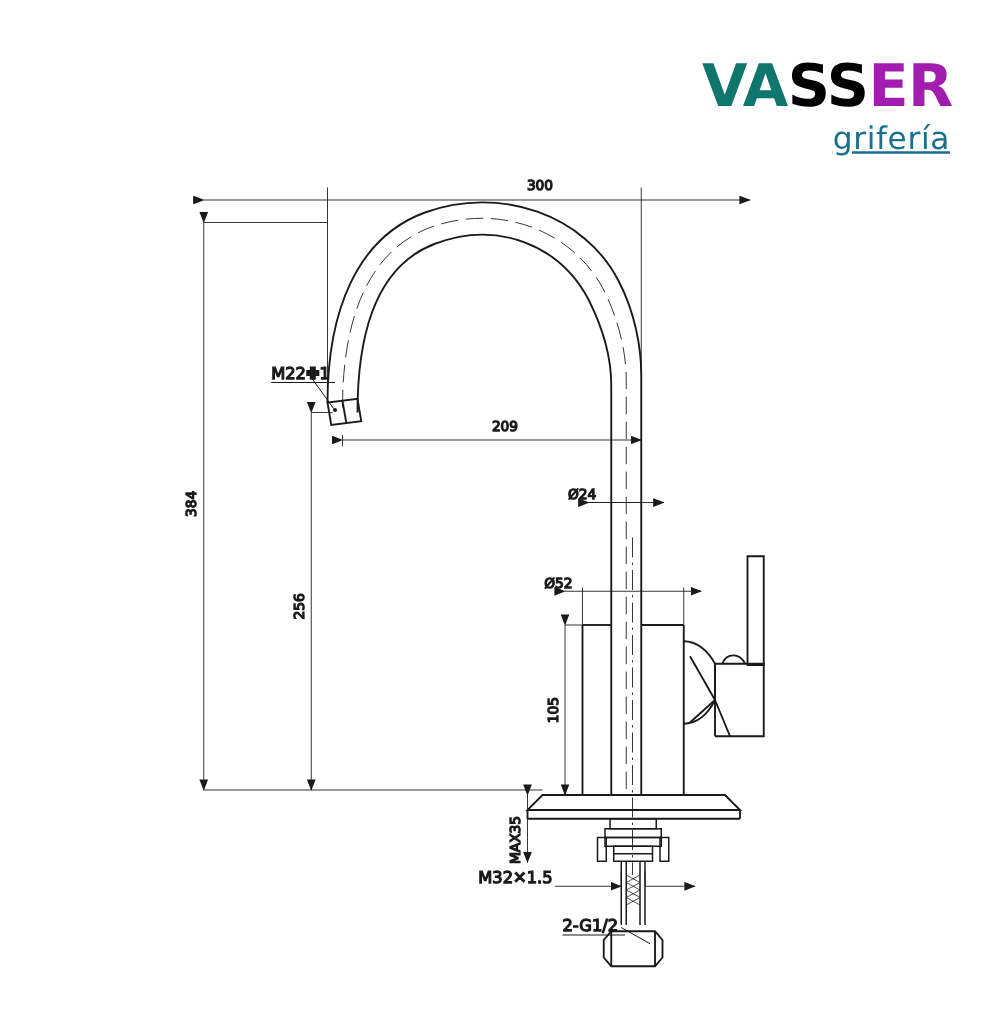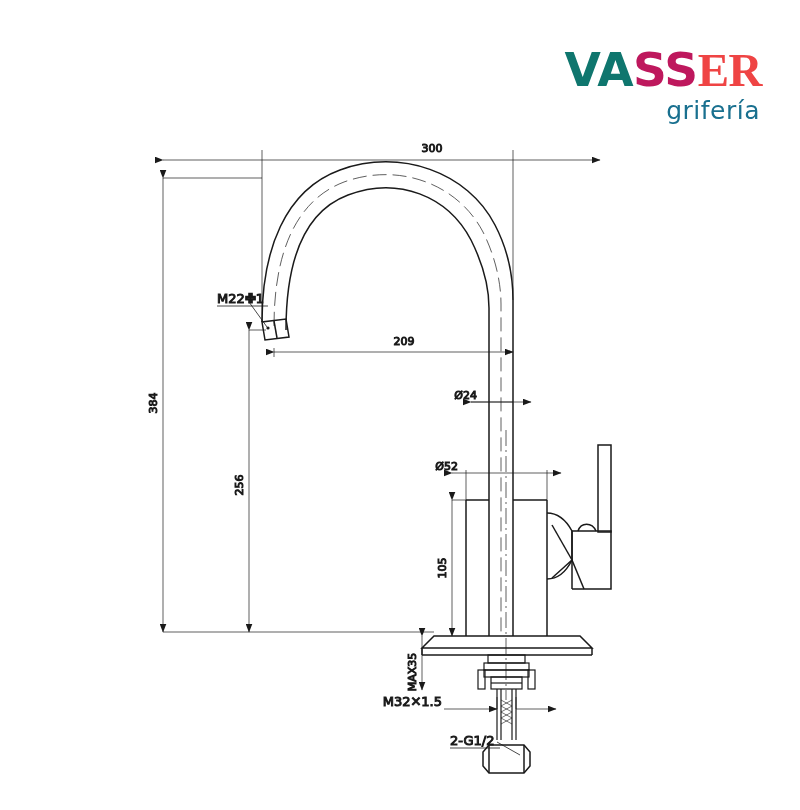--- a/index.html
+++ b/index.html
@@ -33,30 +33,31 @@
     font-family: "DejaVu Sans", sans-serif;
     font-weight: bold;
     font-size: 47px;
     letter-spacing: -0.5px;
     line-height: 52px;
     white-space: nowrap;
     margin: 0;
     padding-right: 8px;
   }
   #logo-wordmark .seg-a { color: #0f766e; }
-  #logo-wordmark .seg-b { color: #be185d; }
-  #logo-wordmark .seg-c { color: #ef4444; font-family: Liberation Serif, serif; }
+  #logo-wordmark .seg-b { color: #000000; }
+  #logo-wordmark .seg-c { color: #a21caf; }
   #logo-tagline {
     font-family: "DejaVu Sans", sans-serif;
     font-size: 25px;
     color: #19708f;
     line-height: 30px;
     margin: 0;
     padding-right: 10px;
     letter-spacing: 0.5px;
+    text-decoration: underline;
   }
   
   #drawing-svg {
     position: absolute;
     left: 0;
     top: 0;
   }
   .dimtext {
     font-family: "DejaVu Sans", sans-serif;
     font-size: 11px;

